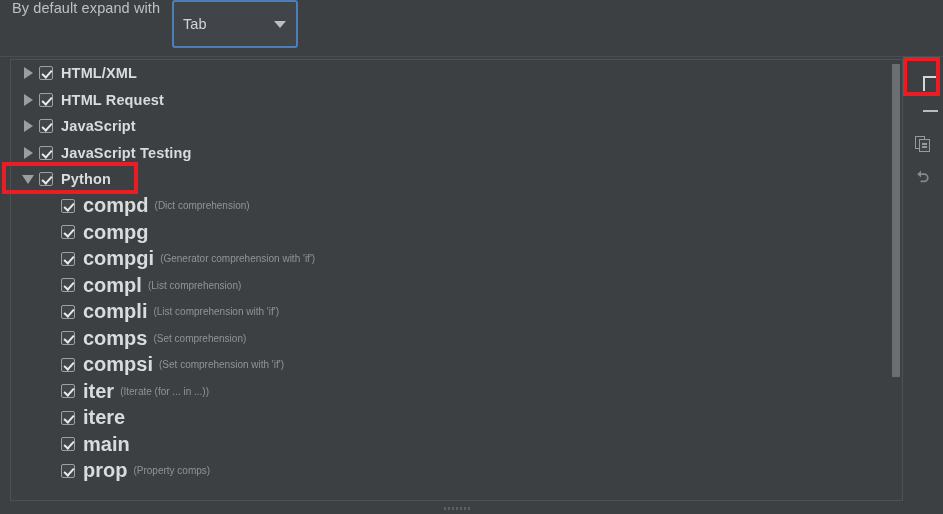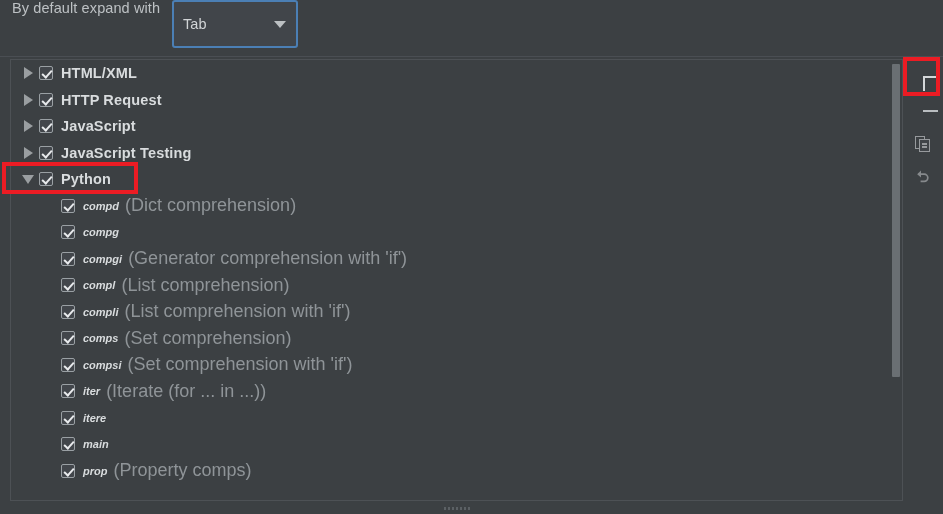--- a/index.html
+++ b/index.html
@@ -142,27 +142,26 @@
     transform: rotate(42deg);
   }
 
   .group-label {
     font-size: 14.5px;
     font-weight: bold;
     color: #d9dcde;
     letter-spacing: .15px;
   }
   .leaf-abbr {
-    font-size: 11px;
+    font-size: 20px;
     font-weight: bold;
     color: #d9dcde;
-    font-style: italic;
   }
   .leaf-desc {
-    font-size: 18px;
+    font-size: 10px;
     color: #8f9498;
     margin-left: 6px;
   }
 
   
   .toolbar {
     position: absolute;
     right: 0;
     top: 59px;
     width: 40px;
@@ -293,21 +292,21 @@
           </span>
         <span class="checkbox"></span>
         <span class="group-label">HTML/XML</span>
       </div>
 
       <div class="row group">
         <span class="twisty">
             <i class="tri-right"></i>
           </span>
         <span class="checkbox"></span>
-        <span class="group-label">HTTP Request</span>
+        <span class="group-label">HTML Request</span>
       </div>
 
       <div class="row group">
         <span class="twisty">
             <i class="tri-right"></i>
           </span>
         <span class="checkbox"></span>
         <span class="group-label">JavaScript</span>
       </div>
 

